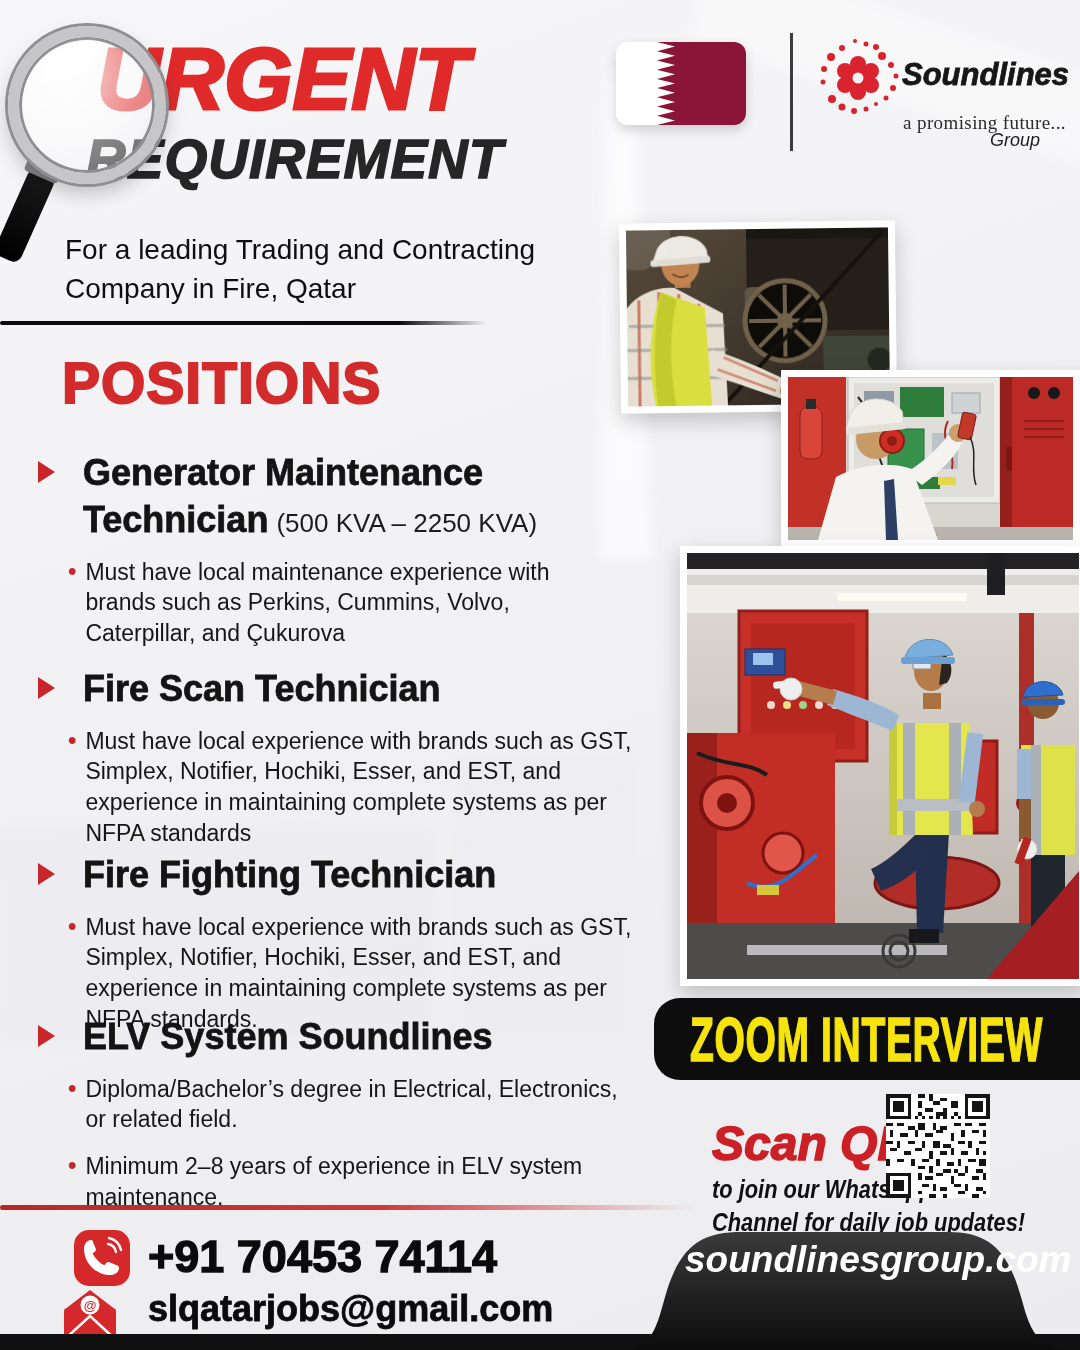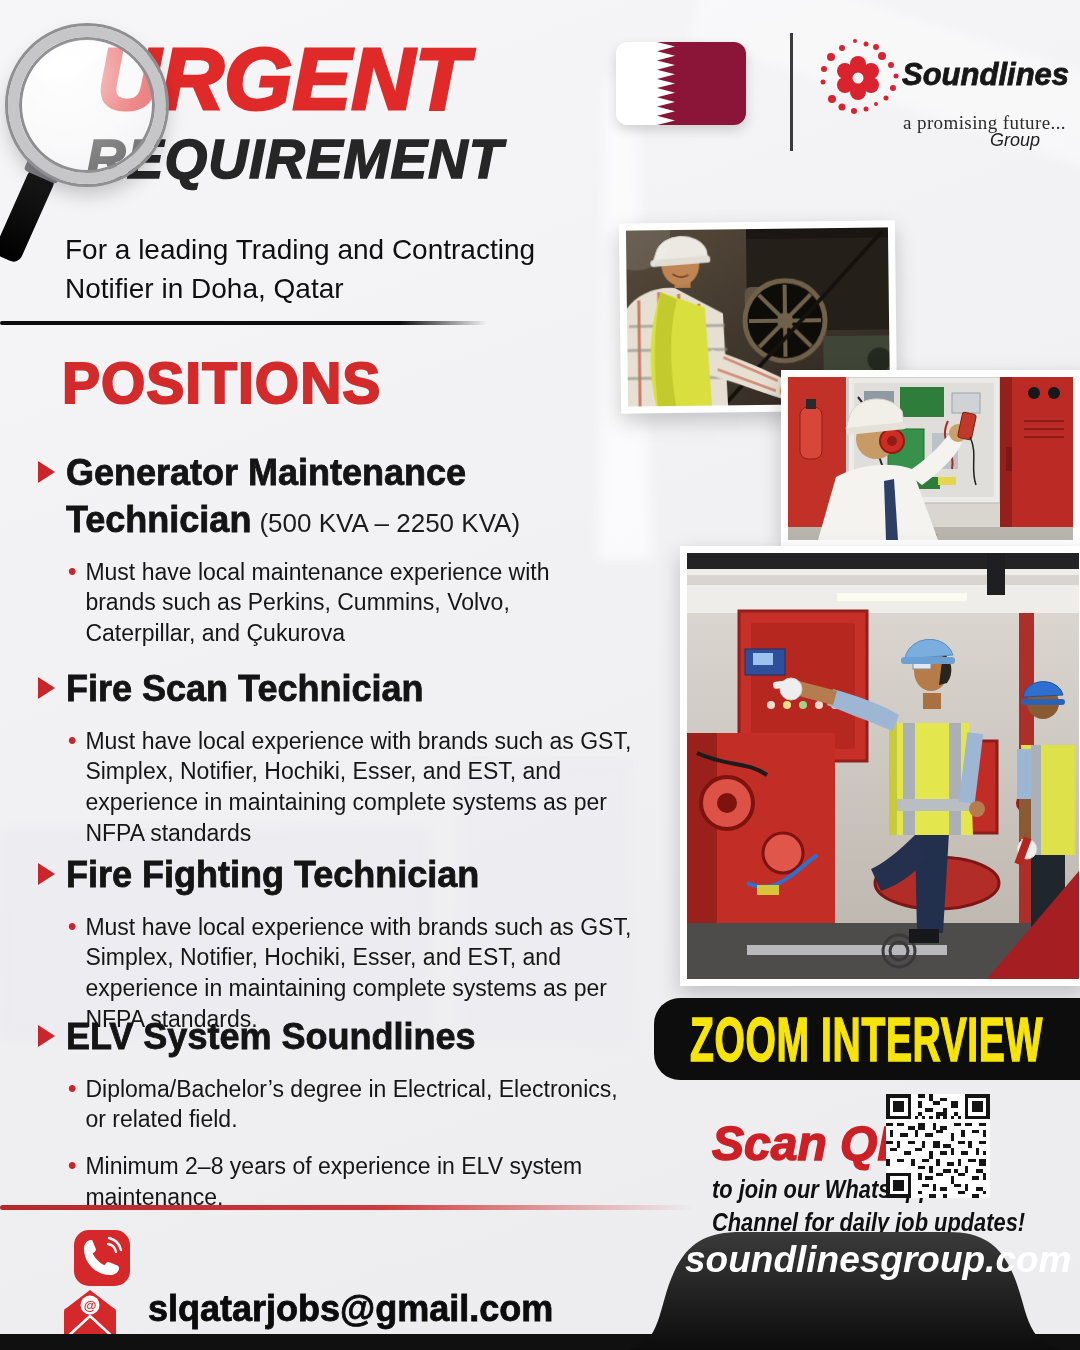--- a/index.html
+++ b/index.html
@@ -34,21 +34,21 @@
     color:#2c2c2c;letter-spacing:.4px;white-space:nowrap;}
   
   #intro{left:65px;top:230px;width:505px;font-size:28px;line-height:1.4;color:#0f0f10;}
   #intro-divider{left:0;top:321px;width:487px;height:4px;border-radius:2px;
     background:linear-gradient(to right,#0c0c0c 82%,rgba(12,12,12,0));}
   #positions-heading{left:62px;top:350px;font-size:57px;font-weight:700;color:#D32B2B;
     -webkit-text-stroke:2px #D32B2B;letter-spacing:1px;white-space:nowrap;}
   
   .pos-item{position:absolute;left:38px;width:650px;z-index:1;}
   #item1{top:450px}#item2{top:666px}#item3{top:852px}#item4{top:1014px}
-  .title-row{display:flex;gap:11px;align-items:flex-start;}
+  .title-row{display:flex;gap:28px;align-items:flex-start;}
   .tri{width:0;height:0;border-left:17px solid #C8262A;border-top:11px solid transparent;
     border-bottom:11px solid transparent;margin-top:11px;flex:none;}
   .ptitle{margin:0;font-size:36px;font-weight:700;color:#141414;line-height:1.3;width:575px;
     -webkit-text-stroke:.8px #141414;}
   .suffix{font-size:26px;font-weight:400;-webkit-text-stroke:0;color:#1c1c1c;white-space:nowrap;margin-left:8px;}
   .bullets{margin-top:13px;padding-left:30px;display:flex;flex-direction:column;gap:16px;}
   .bullet{display:flex;gap:9px;}
   .dot{color:#C8262A;font-size:24px;line-height:1.15;font-weight:700;flex:none;}
   .btxt{font-size:23px;line-height:1.33;color:#161616;}
   #item1 .btxt{width:520px}
@@ -151,21 +151,21 @@
         <circle cx="41" cy="5" r="2"></circle>
         <circle cx="62" cy="11" r="3"></circle>
     </g>
     <circle cx="44" cy="42" r="5.5" fill="#f2f2f4"></circle>
   </svg>
 
   <div id="brand-name" class="abs">Soundlines</div>
   <div id="brand-sub" class="abs">Group</div>
   <div id="brand-tagline" class="abs">a promising future...</div>
 
-  <div id="intro" class="abs">For a leading Trading and Contracting Notifier in Doha, Qatar</div>
+  <div id="intro" class="abs">For a leading Trading and Contracting Company in Fire, Qatar</div>
   <div id="intro-divider" class="abs"></div>
   <div id="positions-heading" class="abs">POSITIONS</div>
 
   <div id="item1" class="pos-item">
     <div class="title-row">
       <div class="tri"></div>
       <h3 class="ptitle"><span>Generator Maintenance Technician</span><span class="suffix">(500 KVA – 2250 KVA)</span></h3>
     </div>
     <div class="bullets">
       <div class="bullet">
@@ -400,20 +400,21 @@
       M9,27h1v1h-1z M12,28h2v1h-2z M16,28h1v1h-1z M20,27h2v1h-2z M24,28h2v1h-2z M27,27h1v1h-1z"></path>
   </svg>
 
   <div id="contact-line" class="abs"></div>
   <div id="phone-icon" class="abs">
     <svg width="56" height="56" viewBox="0 0 56 56">
       <path fill="#ffffff" d="M17,10 c-4,0 -7,4 -7,9 c0,14 12,26 26,26 c5,0 9,-3 9,-7 c0,-1 -0.6,-2 -1.6,-2.4 l-8,-3.4 c-1.2,-0.5 -2.4,-0.1 -3.2,0.9 l-1.8,2.2 c-5,-2.4 -9.4,-6.8 -11.8,-11.8 l2.2,-1.8 c1,-0.8 1.4,-2 0.9,-3.2 l-3.4,-8 C18.9,9.6 18,10 17,10 z"></path>
       <path fill="none" stroke="#ffffff" stroke-width="2.4" stroke-linecap="round" d="M34,14 a10,10 0 0 1 8,8 M35,8 a16,16 0 0 1 12,12"></path>
     </svg>
   </div>
+  <div id="phone-text" class="abs">+91 70453 74114</div>
   <svg id="email-icon" class="abs" viewBox="0 0 64 54">
     <polygon points="6,22 32,2 58,22" fill="#D4282B"></polygon>
     <rect x="6" y="20" width="52" height="32" rx="4" fill="#D4282B"></rect>
     <path d="M7,51 L32,28 L57,51" fill="none" stroke="#ffffff" stroke-width="2.5"></path>
     <circle cx="32" cy="17" r="9.5" fill="#ffffff"></circle>
     <text x="32" y="22" font-size="13" font-weight="bold" text-anchor="middle" fill="#D4282B" font-family="Liberation Sans, sans-serif">@</text>
   </svg>
   <div id="email-text" class="abs">slqatarjobs@gmail.com</div>
 
   <div id="footer-strip" class="abs"></div>

